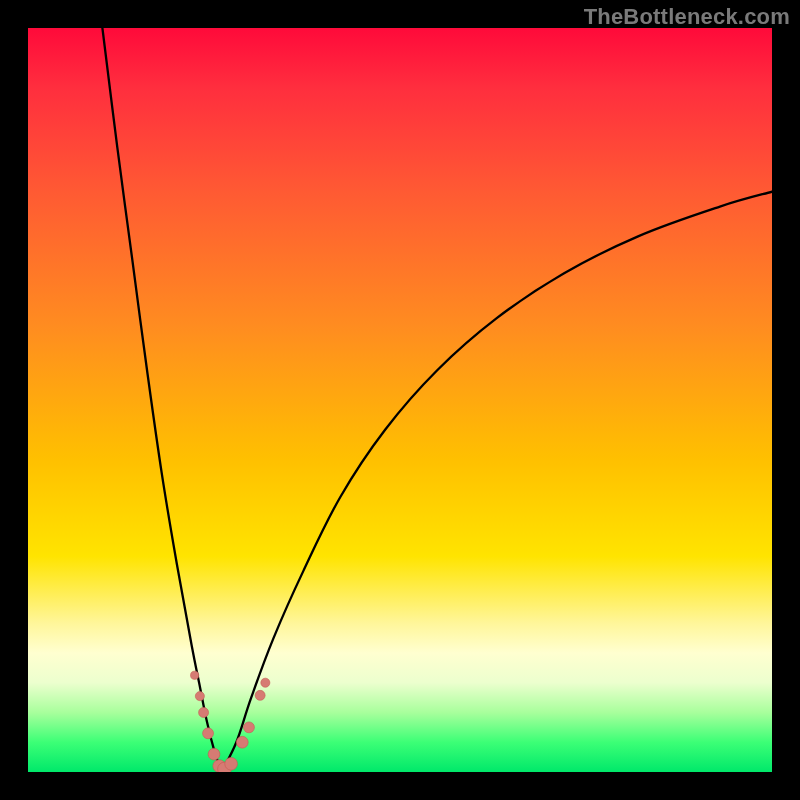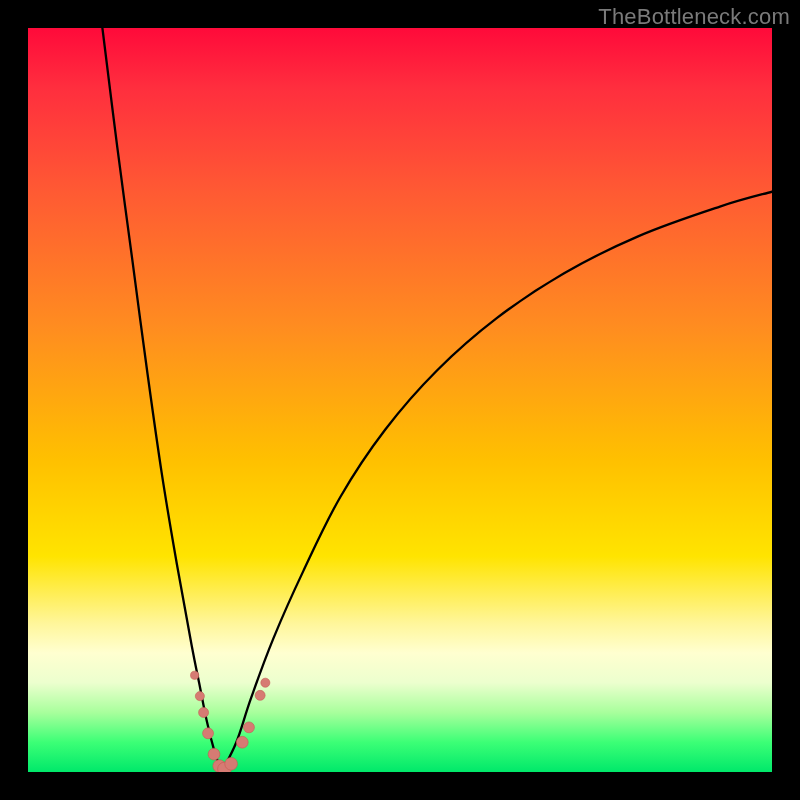--- a/index.html
+++ b/index.html
@@ -42,21 +42,21 @@
       #00e86a 100%
     );
   }
   .watermark {
     position: absolute;
     top: 4px;
     right: 10px;
     color: #7a7a7a;
     font-size: 22px;
     letter-spacing: 0.2px;
-    font-weight: 400;
+    font-weight: 700;
     user-select: none;
   }
   svg.curves {
     position: absolute;
     top: 0;
     left: 0;
     width: 744px;
     height: 744px;
   }
   .curve {

